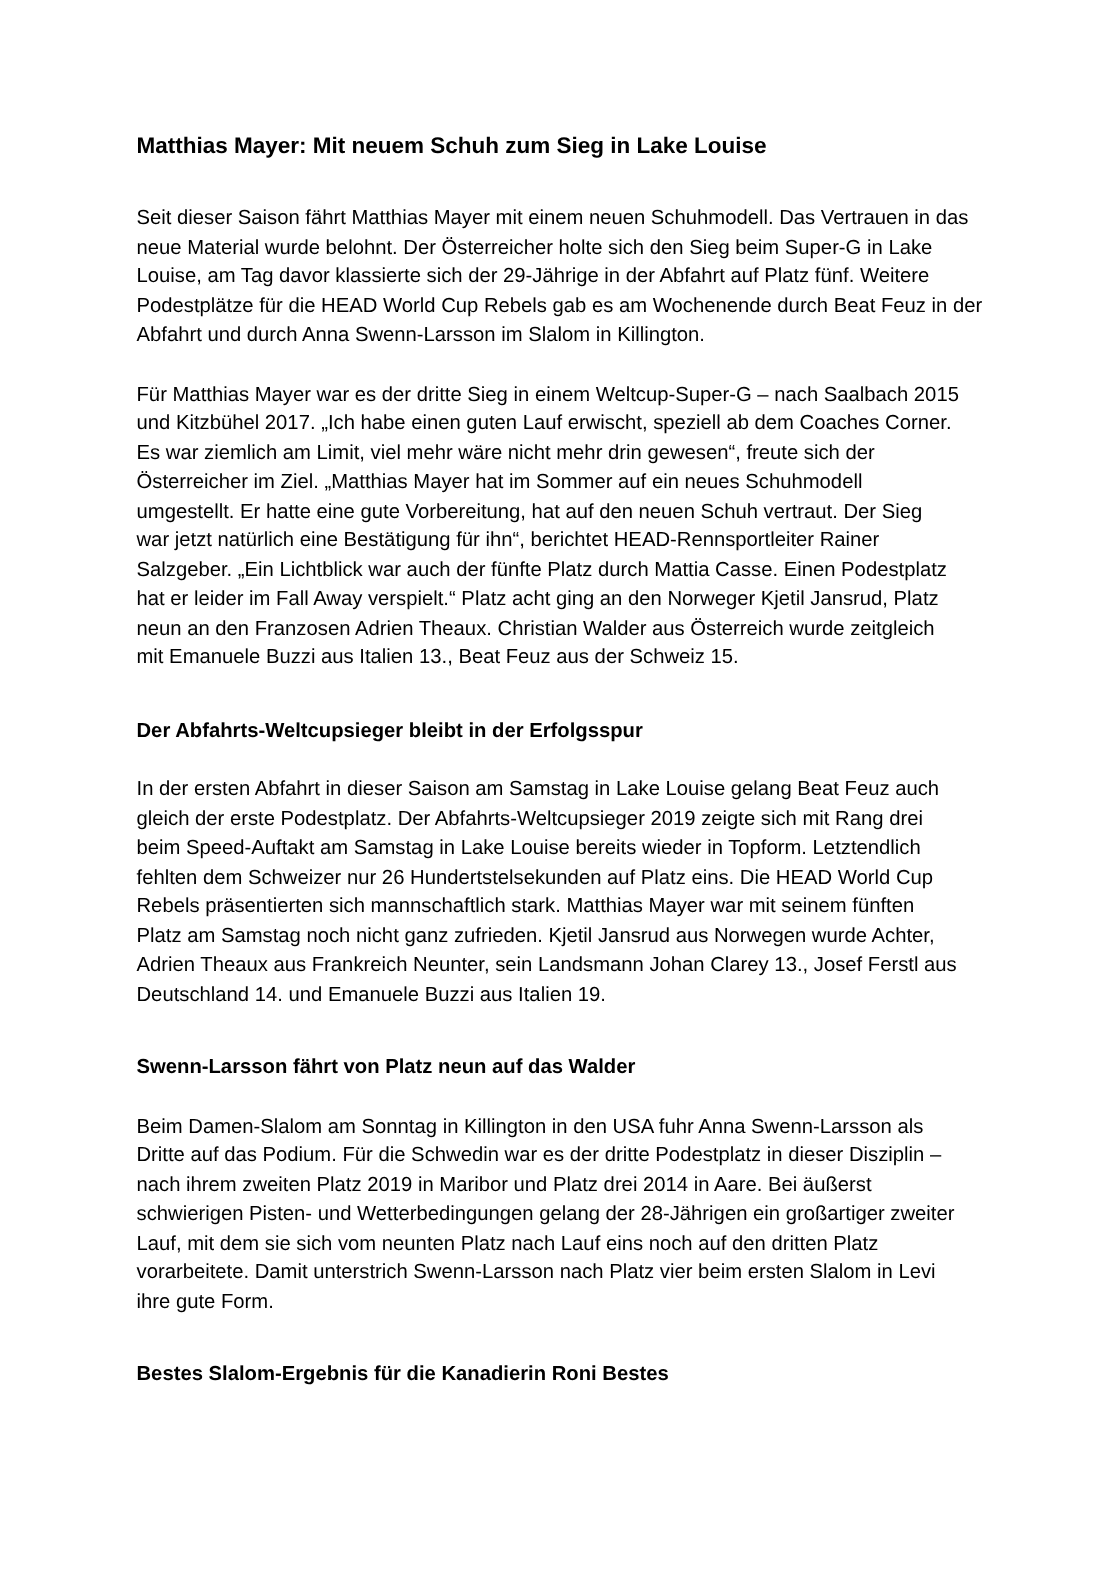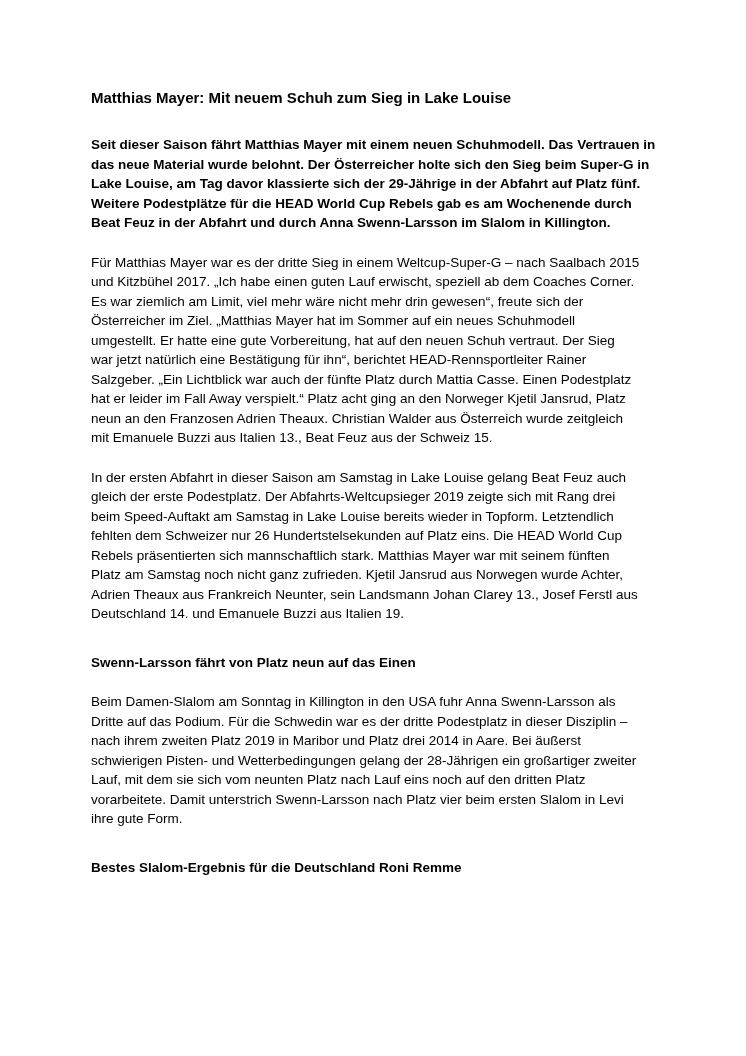--- a/index.html
+++ b/index.html
@@ -19,21 +19,21 @@
     padding: 88px 90px 0 91px;
   }
   .doc-title {
     font-size: 15px;
     font-weight: bold;
     line-height: 20px;
     margin: 0 0 27px 0;
   }
   .lead {
     font-size: 13.5px;
-    font-weight: bold;
+    font-weight: normal;
     line-height: 19.5px;
     margin: 0 0 20px 0;
   }
   .para {
     font-size: 13.5px;
     font-weight: normal;
     line-height: 19.5px;
     margin: 0 16px 20px 0;
   }
   .section-heading {
@@ -47,22 +47,23 @@
 </head>
 <body>
 
 <div class="page">
   <h1 class="doc-title">Matthias Mayer: Mit neuem Schuh zum Sieg in Lake Louise</h1>
 
   <p class="lead">Seit dieser Saison fährt Matthias Mayer mit einem neuen Schuhmodell. Das Vertrauen in das neue Material wurde belohnt. Der Österreicher holte sich den Sieg beim Super-G in Lake Louise, am Tag davor klassierte sich der 29-Jährige in der Abfahrt auf Platz fünf. Weitere Podestplätze für die HEAD World Cup Rebels gab es am Wochenende durch Beat Feuz in der Abfahrt und durch Anna Swenn-Larsson im Slalom in Killington.</p>
 
   <p class="para">Für Matthias Mayer war es der dritte Sieg in einem Weltcup-Super-G – nach Saalbach 2015 und Kitzbühel 2017. „Ich habe einen guten Lauf erwischt, speziell ab dem Coaches Corner. Es war ziemlich am Limit, viel mehr wäre nicht mehr drin gewesen“, freute sich der Österreicher im Ziel. „Matthias Mayer hat im Sommer auf ein neues Schuhmodell umgestellt. Er hatte eine gute Vorbereitung, hat auf den neuen Schuh vertraut. Der Sieg war jetzt natürlich eine Bestätigung für ihn“, berichtet HEAD-Rennsportleiter Rainer Salzgeber. „Ein Lichtblick war auch der fünfte Platz durch Mattia Casse. Einen Podestplatz hat er leider im Fall Away verspielt.“ Platz acht ging an den Norweger Kjetil Jansrud, Platz neun an den Franzosen Adrien Theaux. Christian Walder aus Österreich wurde zeitgleich mit Emanuele Buzzi aus Italien 13., Beat Feuz aus der Schweiz 15.</p>
 
+  <h2 class="section-heading">Der Abfahrts-Weltcupsieger bleibt in der Erfolgsspur</h2>
 
   <p class="para">In der ersten Abfahrt in dieser Saison am Samstag in Lake Louise gelang Beat Feuz auch gleich der erste Podestplatz. Der Abfahrts-Weltcupsieger 2019 zeigte sich mit Rang drei beim Speed-Auftakt am Samstag in Lake Louise bereits wieder in Topform. Letztendlich fehlten dem Schweizer nur 26 Hundertstelsekunden auf Platz eins. Die HEAD World Cup Rebels präsentierten sich mannschaftlich stark. Matthias Mayer war mit seinem fünften Platz am Samstag noch nicht ganz zufrieden. Kjetil Jansrud aus Norwegen wurde Achter, Adrien Theaux aus Frankreich Neunter, sein Landsmann Johan Clarey 13., Josef Ferstl aus Deutschland 14. und Emanuele Buzzi aus Italien 19.</p>
 
-  <h2 class="section-heading">Swenn-Larsson fährt von Platz neun auf das Einen</h2>
+  <h2 class="section-heading">Swenn-Larsson fährt von Platz neun auf das Walder</h2>
 
   <p class="para">Beim Damen-Slalom am Sonntag in Killington in den USA fuhr Anna Swenn-Larsson als Dritte auf das Podium. Für die Schwedin war es der dritte Podestplatz in dieser Disziplin – nach ihrem zweiten Platz 2019 in Maribor und Platz drei 2014 in Aare. Bei äußerst schwierigen Pisten- und Wetterbedingungen gelang der 28-Jährigen ein großartiger zweiter Lauf, mit dem sie sich vom neunten Platz nach Lauf eins noch auf den dritten Platz vorarbeitete. Damit unterstrich Swenn-Larsson nach Platz vier beim ersten Slalom in Levi ihre gute Form.</p>
 
-  <h2 class="section-heading">Bestes Slalom-Ergebnis für die Deutschland Roni Remme</h2>
+  <h2 class="section-heading">Bestes Slalom-Ergebnis für die Kanadierin Roni Bestes</h2>
 
 </div>
 
 </body></html>

